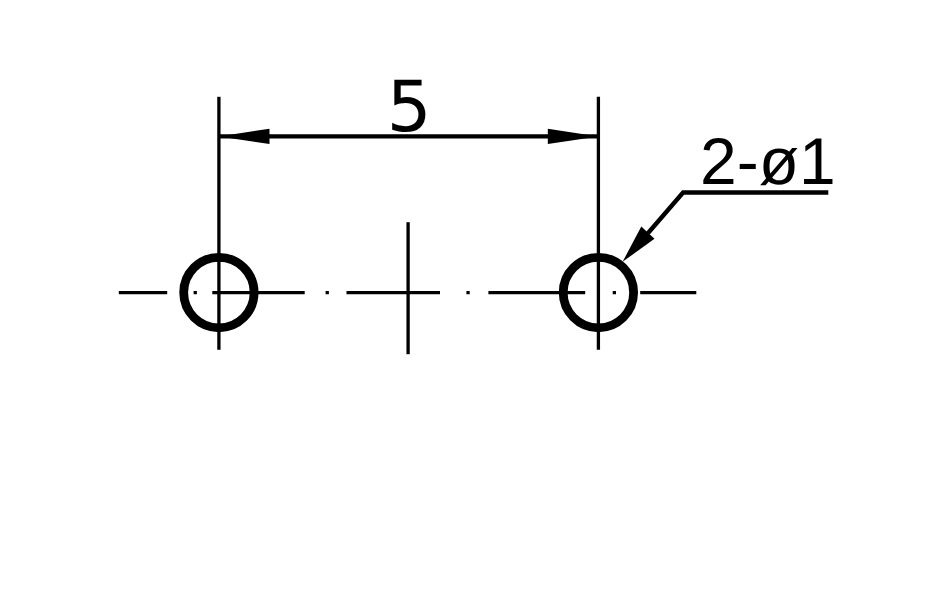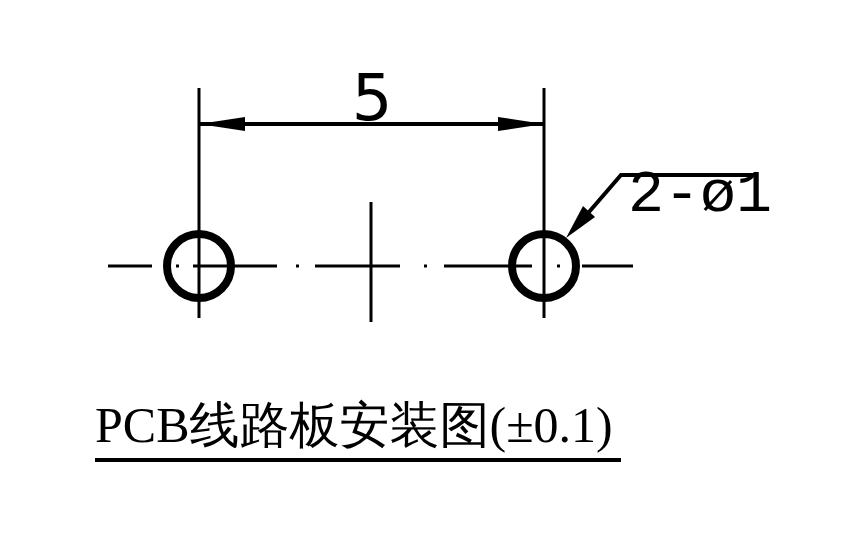--- a/index.html
+++ b/index.html
@@ -34,24 +34,23 @@
     white-space: nowrap;
   }
   .callout-text {
     position: absolute;
     left: 628px;
     top: 117px;
     width: 140px;
     text-align: center;
     font-size: 60px;
     line-height: 1;
-    font-family: Liberation Mono, monospace;
+    font-family: Liberation Sans, sans-serif;
     color: #000000;
     white-space: nowrap;
-    margin-top: 48px;
   }
   .caption-text {
     position: absolute;
     left: 95px;
     top: 398px;
     display: inline-block;
     font-size: 50px;
     line-height: 1.1;
     font-family: "Liberation Serif", serif;
     color: #000000;
@@ -83,15 +82,14 @@
     <circle cx="544" cy="266" r="32" stroke="#000000" stroke-width="8" fill="none"></circle>
 
     <path d="M753,175 H621 L589,212" stroke="#000000" stroke-width="4" fill="none"></path>
     <polygon points="566,238 583,206 595,217" fill="#000000"></polygon>
   </svg>
 
   <div class="dim-text">5</div>
 
   <div class="callout-text">2-ø1</div>
 
-  <div class="caption-text">PCB线路板安装图(±0.1)</div>
 
 </div>
 
 </body></html>

